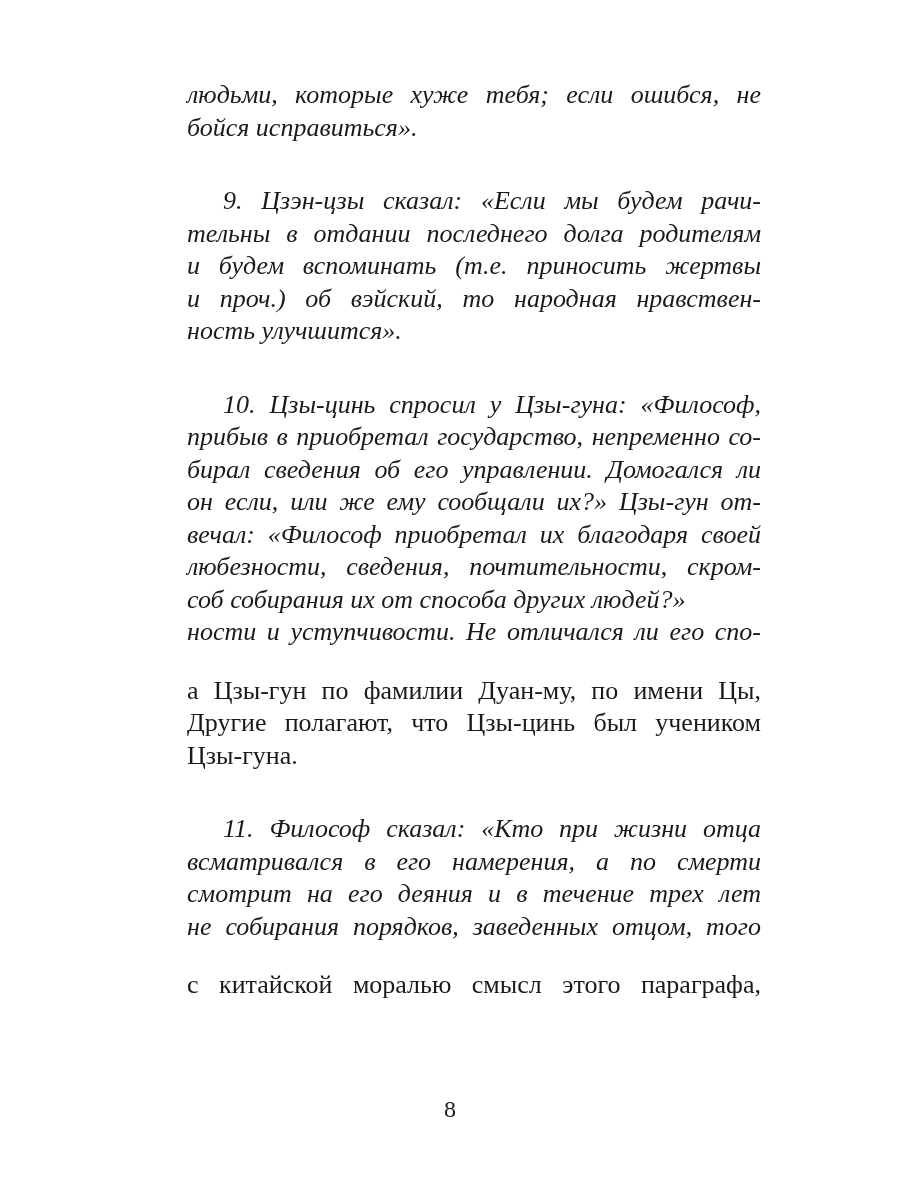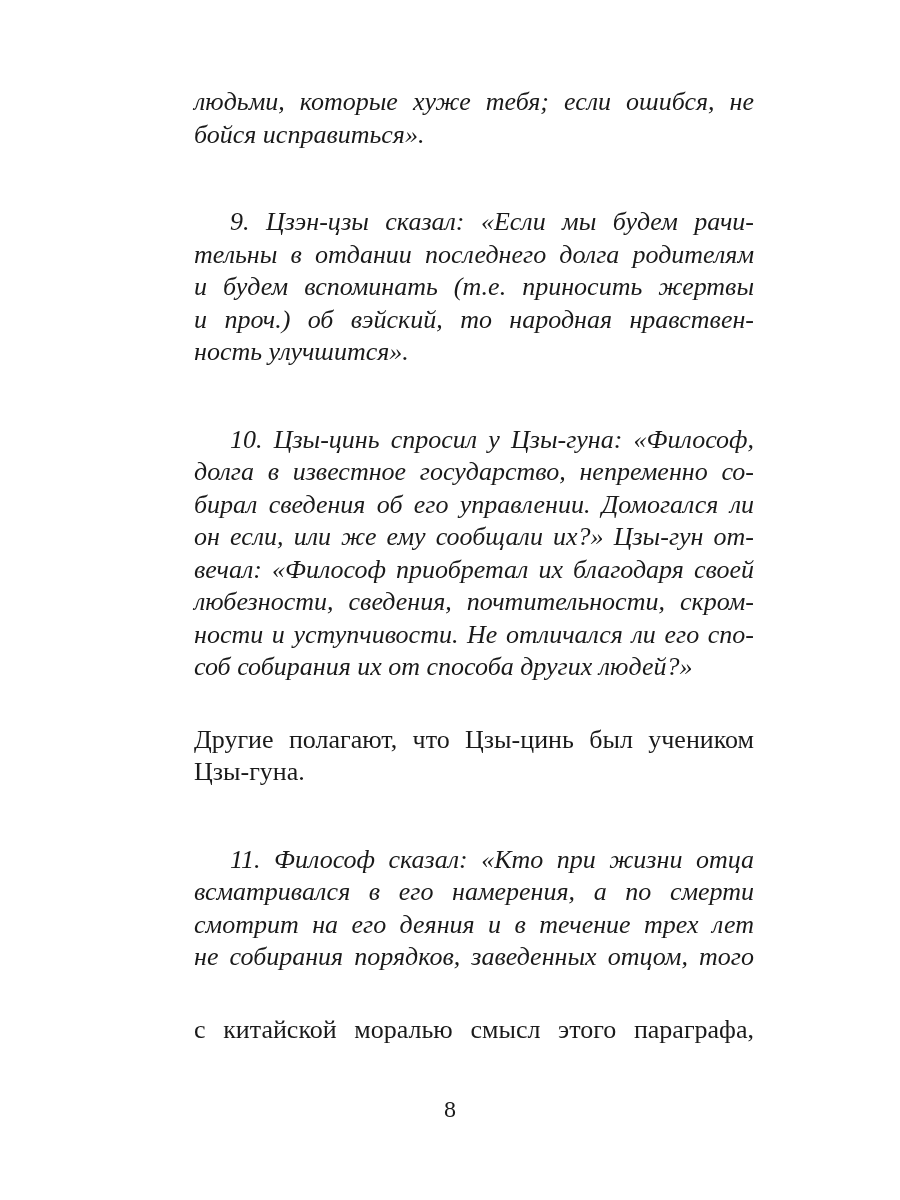--- a/index.html
+++ b/index.html
@@ -8,21 +8,21 @@
       color: #1a1a1a;
     }
     .page {
       position: absolute; left: 182px; top: 74px; width: 584px;
     }
     .para {
       font-family: "Liberation Serif", "DejaVu Serif", serif;
       font-size: 26px;
       line-height: 32.5px;
       text-align: justify;
-      margin: 12px;
+      margin: 5px;
       hyphens: manual;
     }
     .para.italic { font-style: italic; }
     .line { display: block; text-align: justify; text-align-last: justify; white-space: nowrap; }
     .line.last { text-align-last: left; }
     .gap-lg { height: 31px; }
     .gap-sm { height: 16px; }
     .page-number {
       position: absolute; left: 0; width: 900px; top: 1096px; text-align: center;
       font-family: "Liberation Serif", "DejaVu Serif", serif; font-size: 24px; color: #1a1a1a;
@@ -45,32 +45,33 @@
     <span class="line">тельны в отдании последнего долга родителям</span>
     <span class="line">и будем вспоминать (т.е. приносить жертвы</span>
     <span class="line">и проч.) об вэйский, то народная нравствен-</span>
     <span class="line last">ность улучшится».</span>
   </div>
 
   <div class="gap-lg"></div>
 
   <div class="para italic">
     <span class="line" style="padding-left:36px">10. Цзы-цинь спросил у Цзы-гуна: «Философ,</span>
-    <span class="line">долга в известное государство, непременно со-</span>
+    <span class="line">прибыв в приобретал государство, непременно со-</span>
     <span class="line">бирал сведения об его управлении. Домогался ли</span>
     <span class="line">он если, или же ему сообщали их?» Цзы-гун от-</span>
     <span class="line">вечал: «Философ приобретал их благодаря своей</span>
     <span class="line">любезности, сведения, почтительности, скром-</span>
+    <span class="line last">соб собирания их от способа других людей?»</span>
     <span class="line">ности и уступчивости. Не отличался ли его спо-</span>
-    <span class="line last">соб собирания их от способа других людей?»</span>
   </div>
 
   <div class="gap-sm"></div>
 
   <div class="para">
+    <span class="line">а Цзы-гун по фамилии Дуан-му, по имени Цы,</span>
     <span class="line">Другие полагают, что Цзы-цинь был учеником</span>
     <span class="line last">Цзы-гуна.</span>
   </div>
 
   <div class="gap-lg"></div>
 
   <div class="para italic">
     <span class="line" style="padding-left:36px">11. Философ сказал: «Кто при жизни отца</span>
     <span class="line">всматривался в его намерения, а по смерти</span>
     <span class="line">смотрит на его деяния и в течение трех лет</span>

